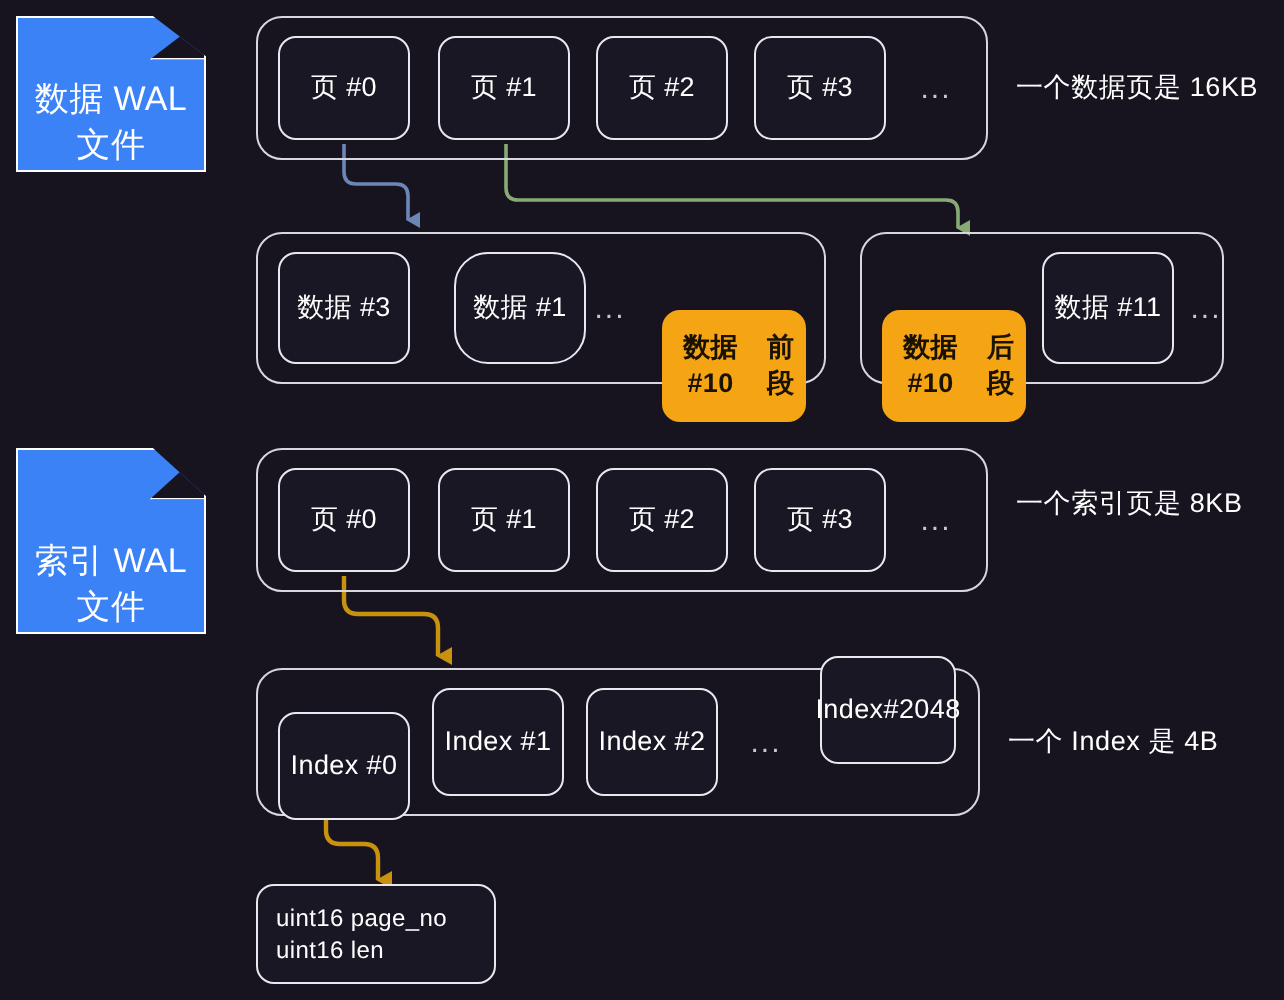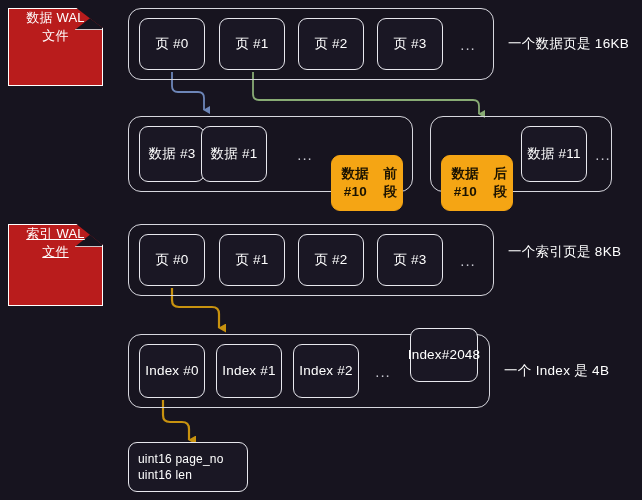--- a/index.html
+++ b/index.html
@@ -27,26 +27,26 @@
     top: 0;
     width: 642px;
     height: 500px;
     pointer-events: none;
   }
   
   .doc {
     position: absolute;
     box-sizing: border-box;
     border: 1.4px solid #ffffff;
-    background: #b91c1c;
-    display: flex;
-    align-items: flex-start;
+    background: #3b82f6;
+    display: flex;
+    align-items: flex-end;
     justify-content: center;
     text-align: center;
-    font-size: 13px;
+    font-size: 17px;
     line-height: 1.35;
     letter-spacing: .2px;
     color: #ffffff;
     clip-path: polygon(0 0, 72% 0, 100% 26%, 100% 100%, 0 100%);
   }
   .doc .fold {
     position: absolute;
     top: 0;
     right: 0;
     width: 28%;
@@ -158,59 +158,59 @@
   <div class="cell" style="left:219px; top:18px; width:66px; height:52px;">页 #1</div>
   <div class="cell" style="left:298px; top:18px; width:66px; height:52px;">页 #2</div>
   <div class="cell" style="left:377px; top:18px; width:66px; height:52px;">页 #3</div>
   <div class="dots" style="left:450px; top:18px; width:36px; height:52px;">...</div>
 
   <div class="note" style="left:508px; top:32px; height:24px;">一个数据页是 16KB</div>
 
   <div class="group" style="left:128px; top:116px; width:285px; height:76px;"></div>
 
   <div class="cell" style="left:139px; top:126px; width:66px; height:56px;">数据 #3</div>
-  <div class="cell" style="left:201px; top:126px; width:66px; height:56px;">数据 #1</div>
+  <div class="cell" style="left:227px; top:126px; width:66px; height:56px;border-radius:17px;">数据 #1</div>
   <div class="dots" style="left:288px; top:126px; width:34px; height:56px;">...</div>
   <div class="cell highlight" style="left:331px; top:126px; width:72px; height:56px;">
     <span>数据 #10</span>
       <br>
     <span>前段</span>
   </div>
 
   <div class="group" style="left:430px; top:116px; width:182px; height:76px;"></div>
 
   <div class="cell highlight" style="left:441px; top:126px; width:72px; height:56px;">
     <span>数据 #10</span>
       <br>
     <span>后段</span>
   </div>
   <div class="cell" style="left:521px; top:126px; width:66px; height:56px;">数据 #11</div>
   <div class="dots" style="left:590px; top:126px; width:26px; height:56px;">...</div>
 
-  <div class="doc" style="left:8px; top:224px; width:95px; height:82px;text-decoration:underline;">
+  <div class="doc" style="left:8px; top:224px; width:95px; height:93px;">
     <span class="fold"></span>
     <span class="doc-label">
       <span>索引 WAL</span><br>
       <span>文件</span>
     </span>
   </div>
 
   <div class="group" style="left:128px; top:224px; width:366px; height:72px;"></div>
 
   <div class="cell" style="left:139px; top:234px; width:66px; height:52px;">页 #0</div>
   <div class="cell" style="left:219px; top:234px; width:66px; height:52px;">页 #1</div>
   <div class="cell" style="left:298px; top:234px; width:66px; height:52px;">页 #2</div>
   <div class="cell" style="left:377px; top:234px; width:66px; height:52px;">页 #3</div>
   <div class="dots" style="left:450px; top:234px; width:36px; height:52px;">...</div>
 
   <div class="note" style="left:508px; top:240px; height:24px;">一个索引页是 8KB</div>
 
   <div class="group" style="left:128px; top:334px; width:362px; height:74px;"></div>
 
-  <div class="cell" style="left:139px; top:344px; width:66px; height:54px;">Index #0</div>
+  <div class="cell" style="left:139px; top:356px; width:66px; height:54px;">Index #0</div>
   <div class="cell" style="left:216px; top:344px; width:66px; height:54px;">Index #1</div>
   <div class="cell" style="left:293px; top:344px; width:66px; height:54px;">Index #2</div>
   <div class="dots" style="left:366px; top:344px; width:34px; height:54px;">...</div>
   <div class="cell" style="left:410px; top:328px; width:68px; height:54px;align-items:center;">
     <span>Index</span>
       <br>
     <span>#2048</span>
   </div>
 
   <div class="note" style="left:504px; top:359px; height:24px;">一个 Index 是 4B</div>

